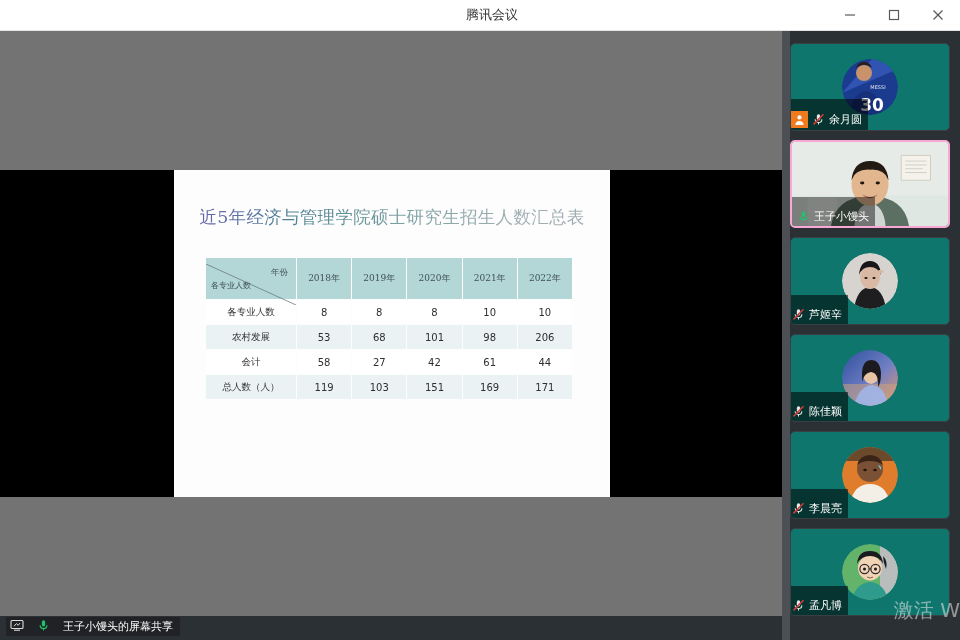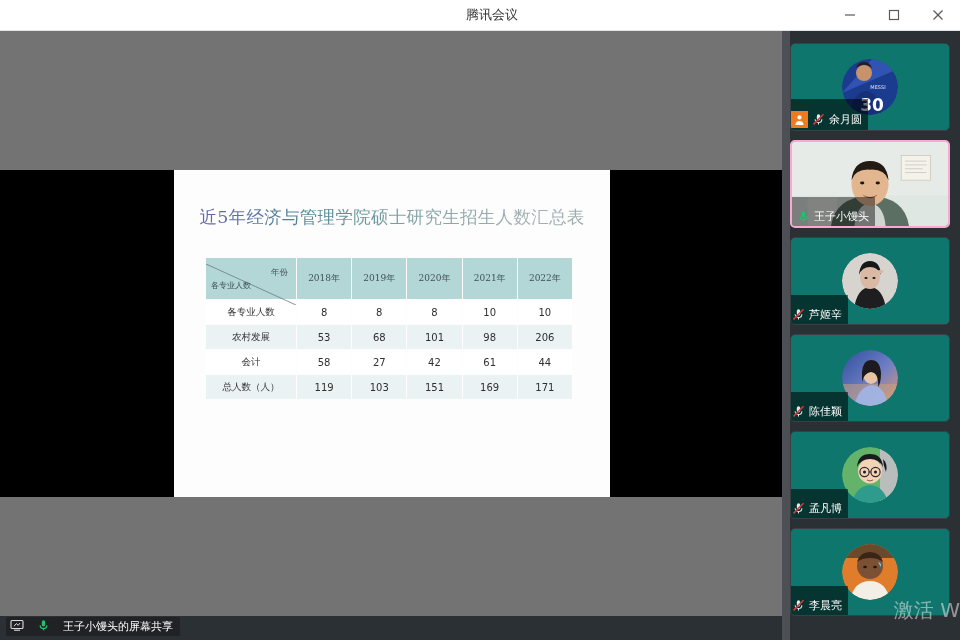--- a/index.html
+++ b/index.html
@@ -428,20 +428,53 @@
           </svg>
         </span>
         <span class="pname">陈佳颖</span>
       </div>
     </div>
 
     <div class="tile">
       <div class="avatar">
         <svg width="56" height="56" viewBox="0 0 56 56">
           <defs>
+              <clipPath id="c4">
+                <circle cx="28" cy="28" r="28"></circle>
+              </clipPath>
+            </defs>
+          <g clip-path="url(#c4)">
+            <rect width="56" height="56" fill="#e07d2c"></rect>
+            <rect x="0" y="0" width="56" height="14" fill="#6b4a2c"></rect>
+            <path d="M8 56 q4 -19 20 -19 q16 0 20 19 z" fill="#f4efe6"></path>
+            <ellipse cx="28" cy="22" rx="13" ry="13" fill="#7a5134"></ellipse>
+            <path d="M15 18 q3 -10 13 -10 q10 0 13 10 q-5 -4 -13 -4 q-8 0 -13 4z" fill="#3a2417"></path>
+            <ellipse cx="23" cy="23" rx="1.8" ry="1.3" fill="#241509"></ellipse>
+            <ellipse cx="33" cy="23" rx="1.8" ry="1.3" fill="#241509"></ellipse>
+            <path d="M36 18 q4 1 3 5 q-2 -3 -3 -5z" fill="#6fd0ef"></path>
+          </g>
+        </svg>
+      </div>
+      <div class="namebar">
+        <span class="mic">
+          <svg width="13" height="13" viewBox="0 0 14 14">
+            <rect x="5.2" y="1.4" width="3.6" height="6.6" rx="1.8" fill="#e8e8e8"></rect>
+            <path d="M3.4 6.6 a3.6 3.6 0 0 0 7.2 0" fill="none" stroke="#e8e8e8" stroke-width="1.1"></path>
+            <line x1="7" y1="10.2" x2="7" y2="12.3" stroke="#e8e8e8" stroke-width="1.1"></line>
+            <line x1="1.6" y1="12.2" x2="12.4" y2="1.4" stroke="#d13b3b" stroke-width="1.7"></line>
+          </svg>
+        </span>
+        <span class="pname">李晨亮</span>
+      </div>
+    </div>
+
+    <div class="tile">
+      <div class="avatar">
+        <svg width="56" height="56" viewBox="0 0 56 56">
+          <defs>
               <clipPath id="c5">
                 <circle cx="28" cy="28" r="28"></circle>
               </clipPath>
             </defs>
           <g clip-path="url(#c5)">
             <rect width="56" height="56" fill="#63b36a"></rect>
             <rect x="38" y="0" width="18" height="56" fill="#b9bdbc"></rect>
             <path d="M10 56 q4 -17 18 -18 q14 1 18 18 z" fill="#2e9b8c"></path>
             <ellipse cx="28" cy="24" rx="12" ry="12.5" fill="#f3d3b5"></ellipse>
             <path d="M15 20 q1 -13 13 -13 q12 0 13 13 q-4 -8 -13 -8 q-9 0 -13 8z" fill="#1b1b1f"></path>
@@ -461,53 +494,20 @@
             <rect x="5.2" y="1.4" width="3.6" height="6.6" rx="1.8" fill="#e8e8e8"></rect>
             <path d="M3.4 6.6 a3.6 3.6 0 0 0 7.2 0" fill="none" stroke="#e8e8e8" stroke-width="1.1"></path>
             <line x1="7" y1="10.2" x2="7" y2="12.3" stroke="#e8e8e8" stroke-width="1.1"></line>
             <line x1="1.6" y1="12.2" x2="12.4" y2="1.4" stroke="#d13b3b" stroke-width="1.7"></line>
           </svg>
         </span>
         <span class="pname">孟凡博</span>
       </div>
     </div>
 
-    <div class="tile">
-      <div class="avatar">
-        <svg width="56" height="56" viewBox="0 0 56 56">
-          <defs>
-              <clipPath id="c4">
-                <circle cx="28" cy="28" r="28"></circle>
-              </clipPath>
-            </defs>
-          <g clip-path="url(#c4)">
-            <rect width="56" height="56" fill="#e07d2c"></rect>
-            <rect x="0" y="0" width="56" height="14" fill="#6b4a2c"></rect>
-            <path d="M8 56 q4 -19 20 -19 q16 0 20 19 z" fill="#f4efe6"></path>
-            <ellipse cx="28" cy="22" rx="13" ry="13" fill="#7a5134"></ellipse>
-            <path d="M15 18 q3 -10 13 -10 q10 0 13 10 q-5 -4 -13 -4 q-8 0 -13 4z" fill="#3a2417"></path>
-            <ellipse cx="23" cy="23" rx="1.8" ry="1.3" fill="#241509"></ellipse>
-            <ellipse cx="33" cy="23" rx="1.8" ry="1.3" fill="#241509"></ellipse>
-            <path d="M36 18 q4 1 3 5 q-2 -3 -3 -5z" fill="#6fd0ef"></path>
-          </g>
-        </svg>
-      </div>
-      <div class="namebar">
-        <span class="mic">
-          <svg width="13" height="13" viewBox="0 0 14 14">
-            <rect x="5.2" y="1.4" width="3.6" height="6.6" rx="1.8" fill="#e8e8e8"></rect>
-            <path d="M3.4 6.6 a3.6 3.6 0 0 0 7.2 0" fill="none" stroke="#e8e8e8" stroke-width="1.1"></path>
-            <line x1="7" y1="10.2" x2="7" y2="12.3" stroke="#e8e8e8" stroke-width="1.1"></line>
-            <line x1="1.6" y1="12.2" x2="12.4" y2="1.4" stroke="#d13b3b" stroke-width="1.7"></line>
-          </svg>
-        </span>
-        <span class="pname">李晨亮</span>
-      </div>
-    </div>
-
   </div>
 
   <div class="statusbar">
     <div class="share-pill">
       <span>
         <svg width="14" height="14" viewBox="0 0 14 14">
           <rect x="1" y="2.5" width="12" height="8" rx="1" fill="none" stroke="#dcdcdc" stroke-width="1.1"></rect>
           <path d="M4 8.2 l2.4 -2.6 l1.8 1.7 l1.8 -2.2" fill="none" stroke="#dcdcdc" stroke-width="1"></path>
           <line x1="4" y1="12.2" x2="10" y2="12.2" stroke="#dcdcdc" stroke-width="1.1"></line>
         </svg>

